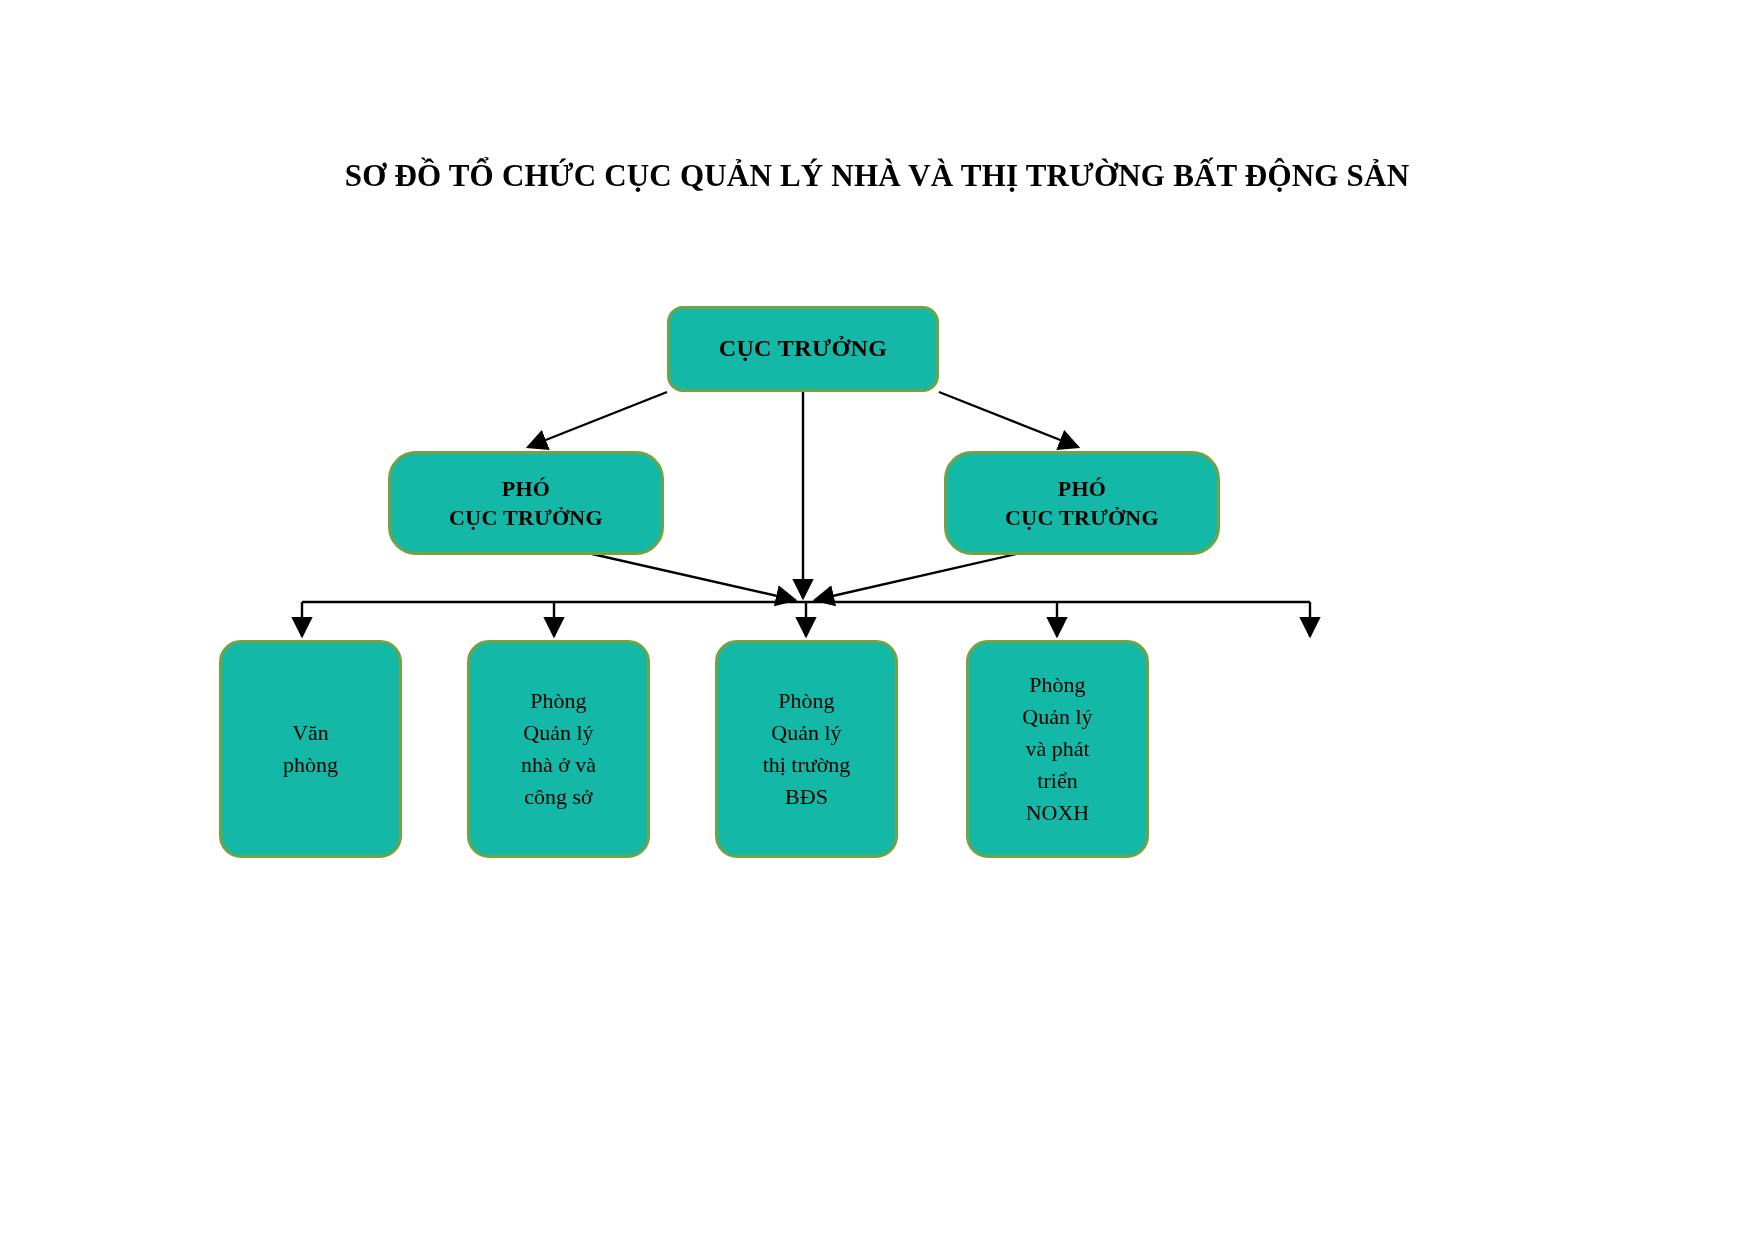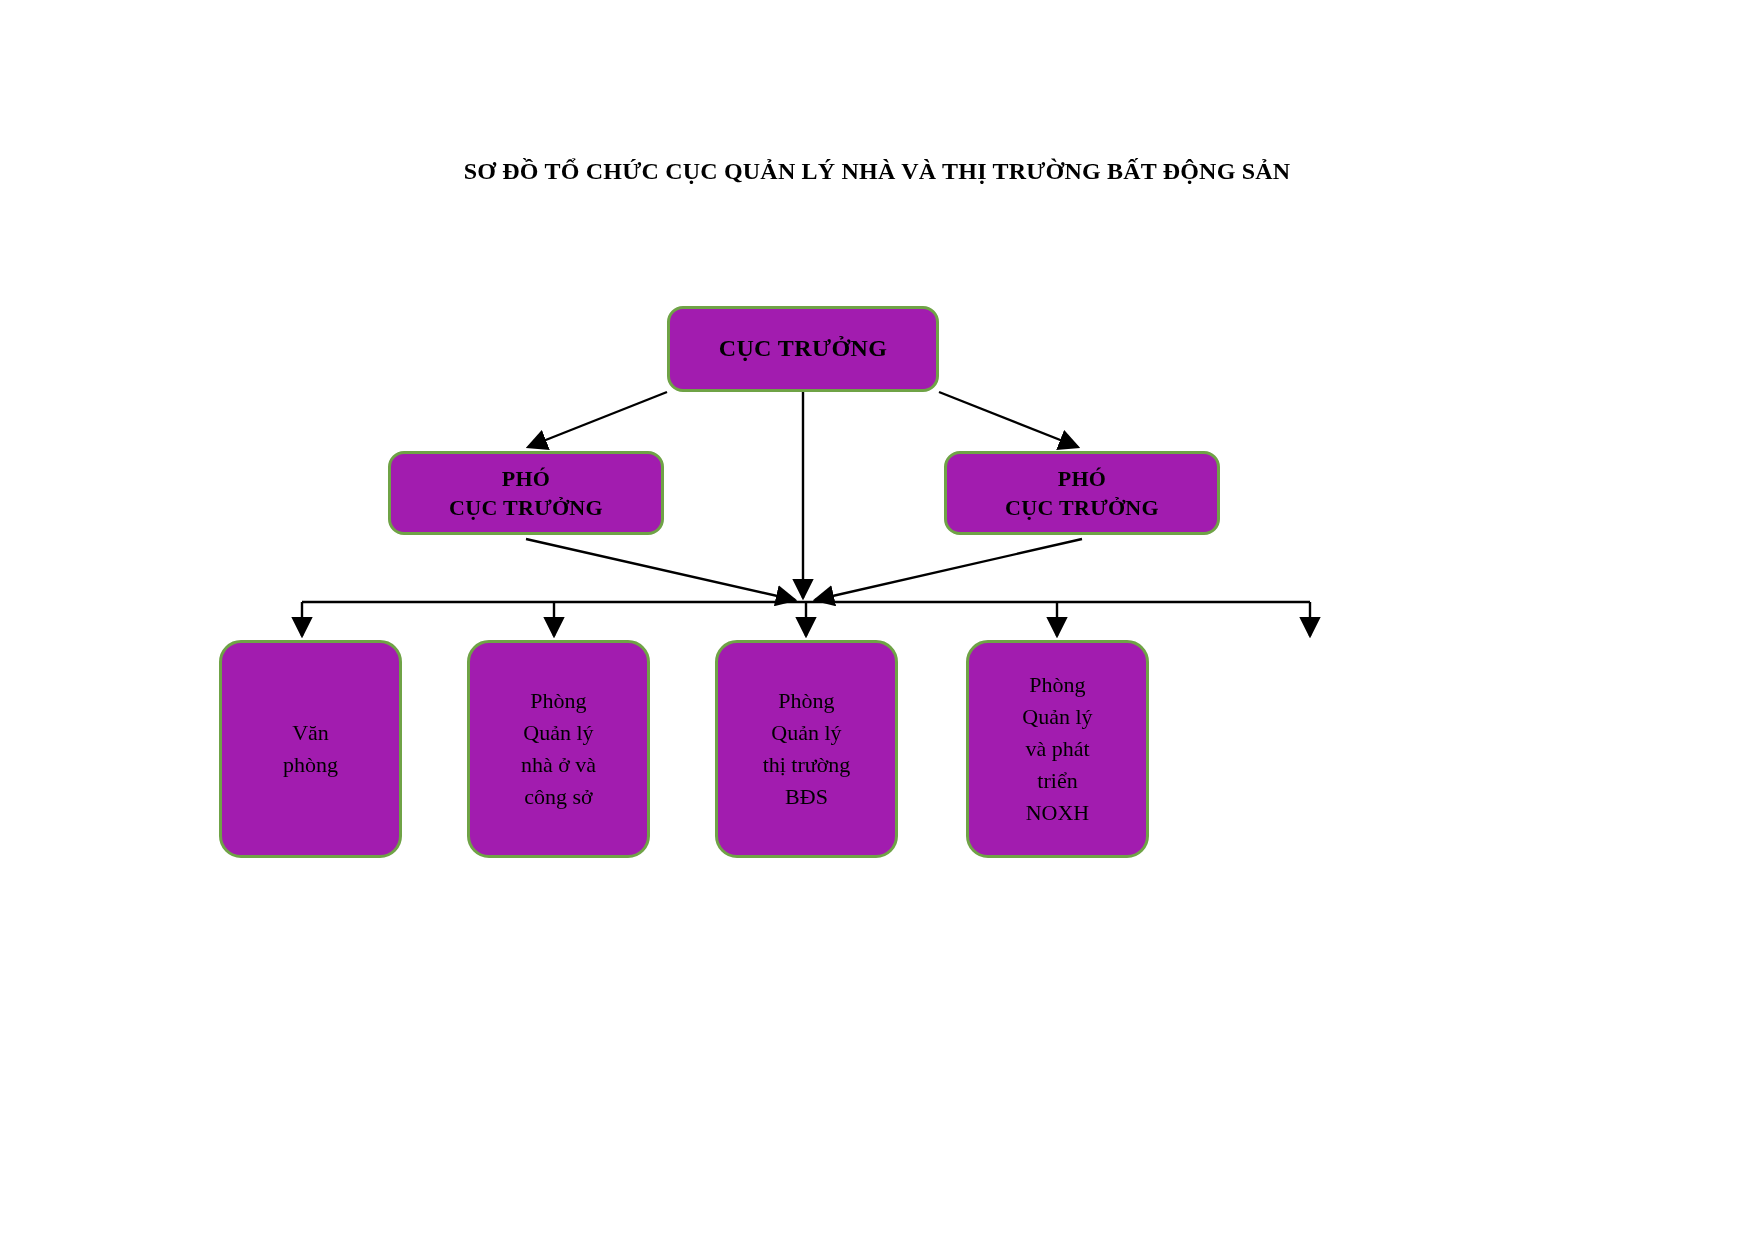--- a/index.html
+++ b/index.html
@@ -22,41 +22,41 @@
     background: #ffffff;
   }
 
   
   #chart-title {
     position: absolute;
     left: 0;
     top: 158px;
     width: 1754px;
     text-align: center;
-    font-size: 24px;
+    font-size: 31px;
     font-weight: bold;
     letter-spacing: 0.2px;
     white-space: nowrap;
   }
 
   
   #connectors {
     position: absolute;
     left: 0;
     top: 0;
     width: 1754px;
     height: 1240px;
     pointer-events: none;
   }
 
   
   .node {
     position: absolute;
     box-sizing: border-box;
-    background: #a21caf;
+    background: #14b8a6;
     border: 3px solid #6fa346;
     display: flex;
     align-items: center;
     justify-content: center;
     text-align: center;
   }
 
   .node .label {
     line-height: 1.32;
     white-space: pre-line;
@@ -74,22 +74,22 @@
   #node-director .label {
     font-size: 24px;
     font-weight: bold;
     letter-spacing: 0.4px;
   }
 
   
   .node-deputy {
     top: 451px;
     width: 276px;
-    height: 84px;
-    border-radius: 16px;
+    height: 104px;
+    border-radius: 28px;
   }
   #node-deputy-left  { left: 388px; }
   #node-deputy-right { left: 944px; }
   .node-deputy .label {
     font-size: 22px;
     font-weight: bold;
     letter-spacing: 0.3px;
   }
 
   

